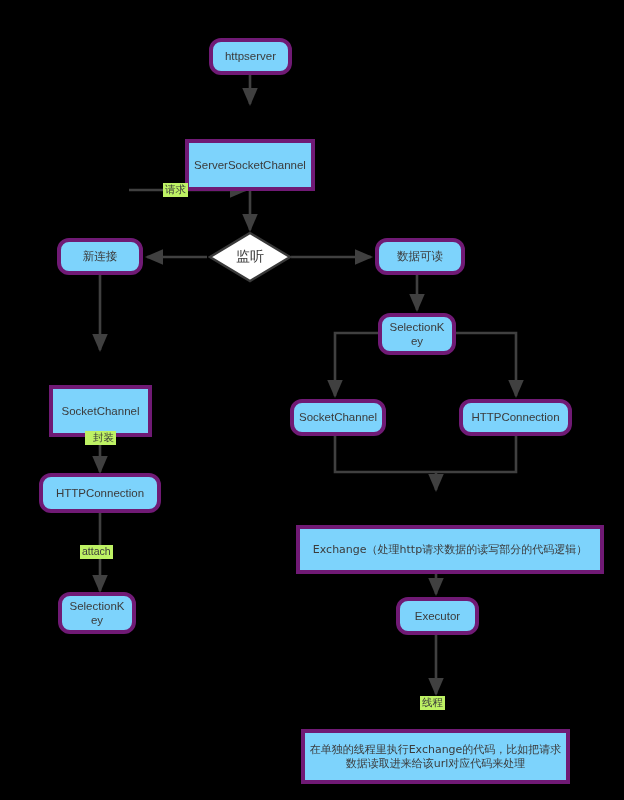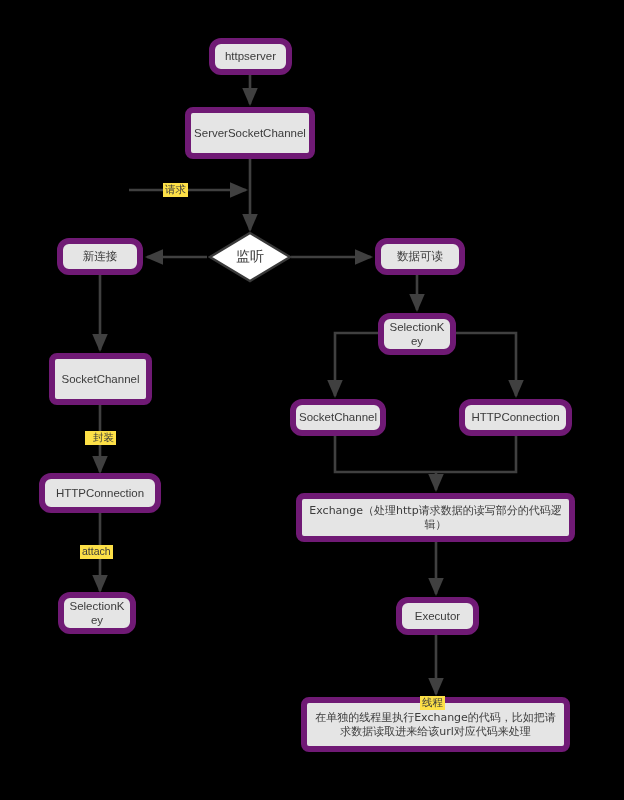--- a/index.html
+++ b/index.html
@@ -14,34 +14,34 @@
   #canvas {
     position: relative;
     width: 624px;
     height: 800px;
     background: #000000;
     overflow: hidden;
   }
   .node {
     position: absolute;
     box-sizing: border-box;
-    background: #e5e5e5;
-    border: 6px solid #701a75;
+    background: #7dd3fc;
+    border: 4px solid #701a75;
     color: #3b3b3b;
     display: flex;
     align-items: center;
     justify-content: center;
     text-align: center;
     line-height: 1.25;
     font-size: 11.5px;
     padding: 2px 4px;
   }
   .node.rounded { border-radius: 12px; }
   .node.circle  { border-radius: 50%; }
-  .node.rect    { border-radius: 8px; }
+  .node.rect    { border-radius: 0; margin-top: 32px; }
   .node.diamond {
     border: none;
     background: transparent;
   }
   .diamond-shape {
     position: absolute;
     inset: 0;
   }
   .diamond-shape svg { display: block; }
   .diamond-label {
@@ -56,21 +56,21 @@
   }
   .edge-layer {
     position: absolute;
     left: 0;
     top: 0;
     width: 624px;
     height: 800px;
   }
   .edge-label {
     position: absolute;
-    background: #fde047;
+    background: #bef264;
     color: #3b3b3b;
     font-size: 10.5px;
     line-height: 1.1;
     padding: 1px 2px;
     white-space: nowrap;
   }
   .cjk { font-family: "DejaVu Sans", "Liberation Sans", sans-serif; }
 </style>
 </head>
 <body>
@@ -163,21 +163,21 @@
   </div>
 
   <div class="node rounded" style="left:290px; top:399px; width:96px; height:37px;">
     <span>SocketChannel</span>
   </div>
 
   <div class="node rounded" style="left:459px; top:399px; width:113px; height:37px;">
     <span>HTTPConnection</span>
   </div>
 
-  <div class="node rect cjk" style="left:296px; top:493px; width:279px; height:49px; font-size:11px;">
+  <div class="node rect cjk" style="left:296px; top:493px; width:308px; height:49px; font-size:11px;">
     <span>Exchange（处理http请求数据的读写部分的代码逻辑）</span>
   </div>
 
   <div class="node rounded" style="left:396px; top:597px; width:83px; height:38px;">
     <span>Executor</span>
   </div>
 
   <div class="node rect cjk" style="left:301px; top:697px; width:269px; height:55px; font-size:11px; padding:4px 3px;">
     <span>在单独的线程里执行Exchange的代码，比如把请求数据读取进来给该url对应代码来处理</span>
   </div>

